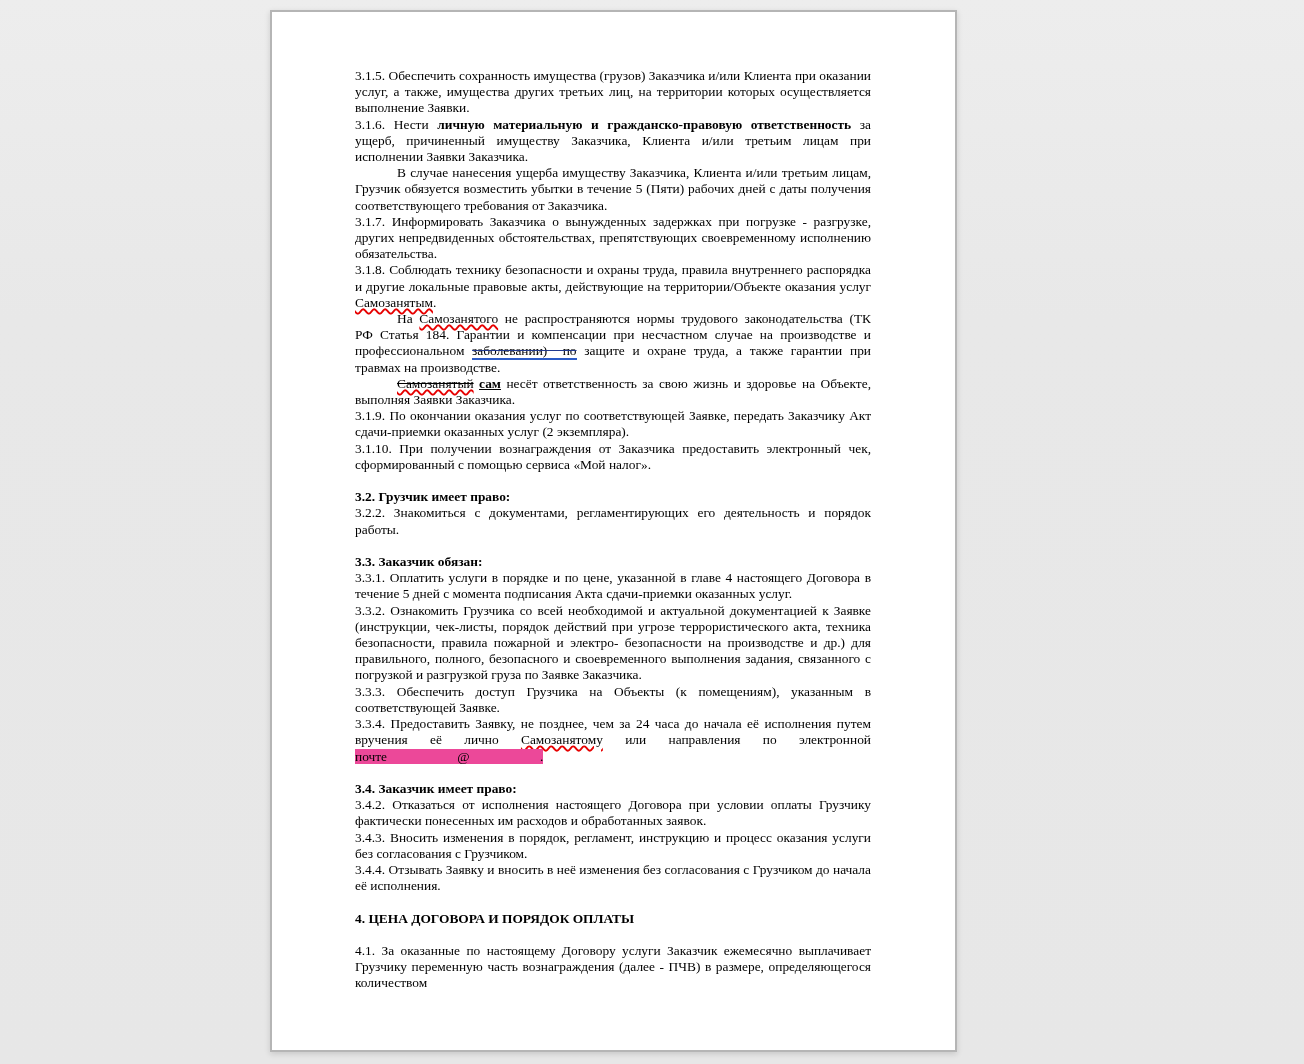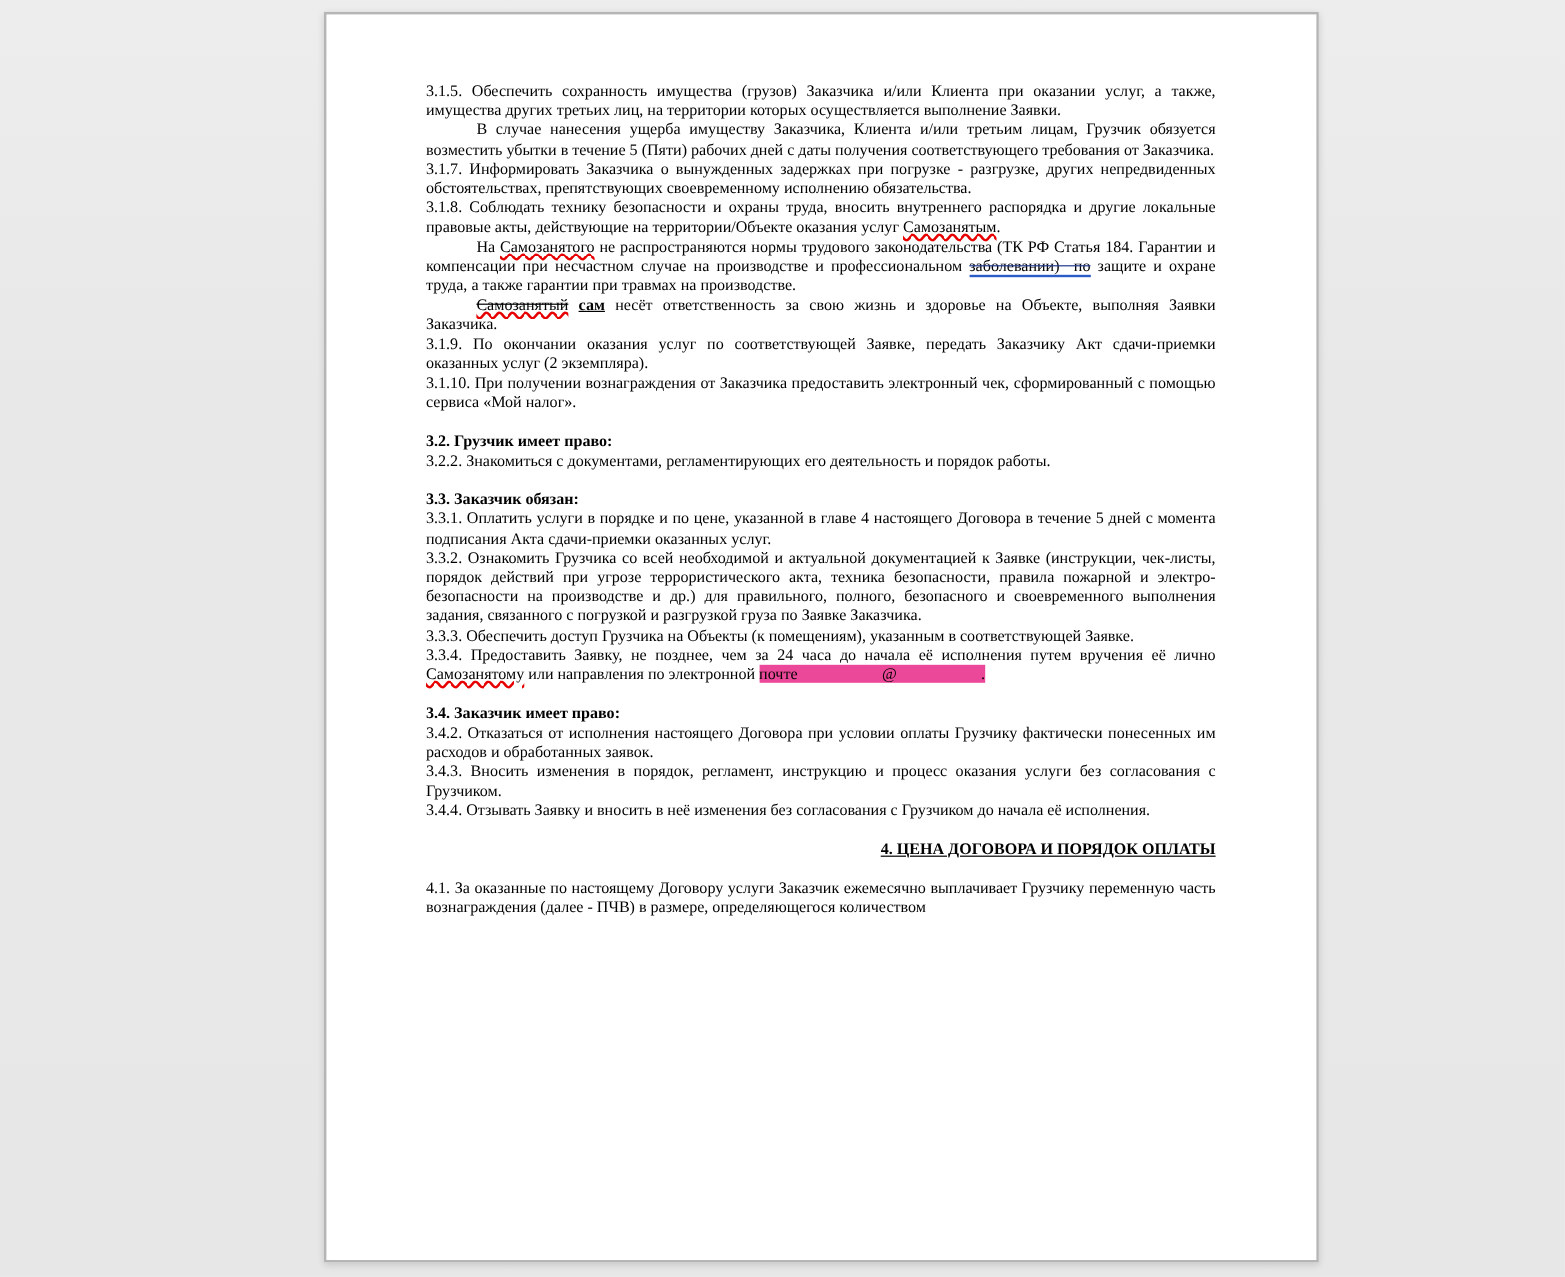--- a/index.html
+++ b/index.html
@@ -16,38 +16,37 @@
   .viewport {
     position: relative;
     width: 1304px;
     height: 1064px;
     background: linear-gradient(180deg, #ededed 0%, #e8e8e8 30%, #e7e7e7 100%);
   }
   .paper {
     position: absolute;
     left: 270px;
     top: 10px;
-    width: 829px;
+    width: 687px;
     height: 1042px;
     box-sizing: border-box;
     background: #ffffff;
     border: 2px solid #b5b5b5;
     box-shadow: 0 2px 6px rgba(0,0,0,0.14);
     padding: 56px 84px 0 83px;
   }
   .para {
     margin: 0;
     font-size: 13.4px;
     line-height: 16.2px;
     color: #000000;
     text-align: justify;
   }
   .para.center {
-    text-align: right;
-    text-decoration: underline;
+    text-align: left;
   }
   .para.indent {
     text-indent: 42px;
   }
   .para.spacer {
     height: 16.2px;
   }
   span.bold { font-weight: bold; }
   span.und  { text-decoration: underline; }
   span.strike { text-decoration: line-through; }
@@ -72,23 +71,24 @@
     background: #ec4899;
     white-space: pre-wrap;
   }
 </style>
 </head>
 <body>
 
 <div class="viewport">
   <div class="paper">
       <p class="para"><span class="">3.1.5. Обеспечить сохранность имущества (грузов) Заказчика и/или Клиента при оказании услуг, а также, имущества других третьих лиц, на территории которых осуществляется выполнение Заявки.</span></p>
+      <p class="para"><span class="">3.1.6. Нести </span><span class="bold">личную материальную и гражданско-правовую ответственность</span><span class=""> за ущерб, причиненный имуществу Заказчика, Клиента и/или третьим лицам при исполнении Заявки Заказчика.</span></p>
       <p class="para indent"><span class="">В случае нанесения ущерба имуществу Заказчика, Клиента и/или третьим лицам, Грузчик обязуется возместить убытки в течение 5 (Пяти) рабочих дней с даты получения соответствующего требования от Заказчика.</span></p>
       <p class="para"><span class="">3.1.7. Информировать Заказчика о вынужденных задержках при погрузке - разгрузке,  других непредвиденных обстоятельствах, препятствующих своевременному исполнению обязательства.</span></p>
-      <p class="para"><span class="">3.1.8. Соблюдать технику безопасности и охраны труда, вносить внутреннего распорядка и другие локальные правовые акты, действующие на территории/Объекте оказания услуг </span><span class="wavy">Самозанятым</span><span class="">.</span></p>
+      <p class="para"><span class="">3.1.8. Соблюдать технику безопасности и охраны труда, правила внутреннего распорядка и другие локальные правовые акты, действующие на территории/Объекте оказания услуг </span><span class="wavy">Самозанятым</span><span class="">.</span></p>
       <p class="para indent"><span class="">На </span><span class="wavy">Самозанятого</span><span class=""> не распространяются нормы трудового законодательства (ТК РФ&nbsp;Статья 184. Гарантии и компенсации при несчастном случае на производстве и профессиональном </span><span class="bstrike">заболевании)&nbsp; по</span><span class=""> защите и охране труда, а также гарантии при травмах на производстве.</span></p>
       <p class="para indent"><span class="wavy"><span class="strike">Самозанятый</span></span><span class=""> </span><span class="bold und">сам</span><span class=""> несёт ответственность за свою жизнь и здоровье на Объекте, выполняя Заявки Заказчика.</span></p>
       <p class="para"><span class="">3.1.9. По окончании оказания услуг по соответствующей Заявке, передать Заказчику Акт сдачи-приемки оказанных услуг (2 экземпляра).</span></p>
       <p class="para"><span class="">3.1.10. При получении вознаграждения от Заказчика предоставить электронный чек, сформированный с помощью сервиса «Мой налог».</span></p>
       <p class="para spacer"></p>
       <p class="para"><span class="bold">3.2. Грузчик имеет право:</span></p>
       <p class="para"><span class="">3.2.2. Знакомиться с документами, регламентирующих его деятельность и порядок работы.</span></p>
       <p class="para spacer"></p>
       <p class="para"><span class="bold">3.3. Заказчик обязан:</span></p>
       <p class="para"><span class="">3.3.1. Оплатить услуги в порядке и по цене, указанной в главе 4 настоящего Договора в течение 5 дней с момента подписания Акта сдачи-приемки оказанных услуг.</span></p>

